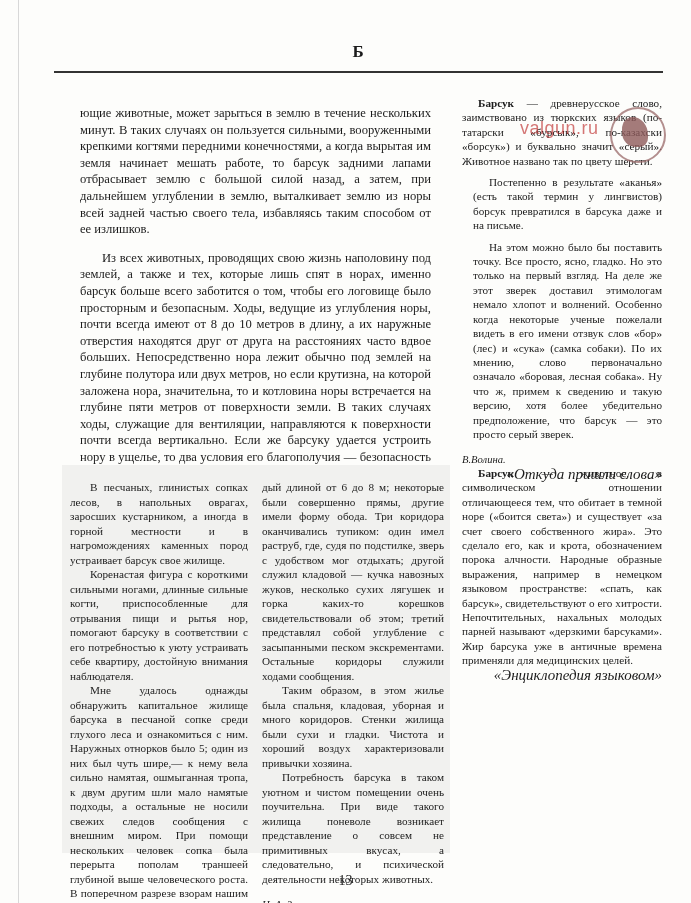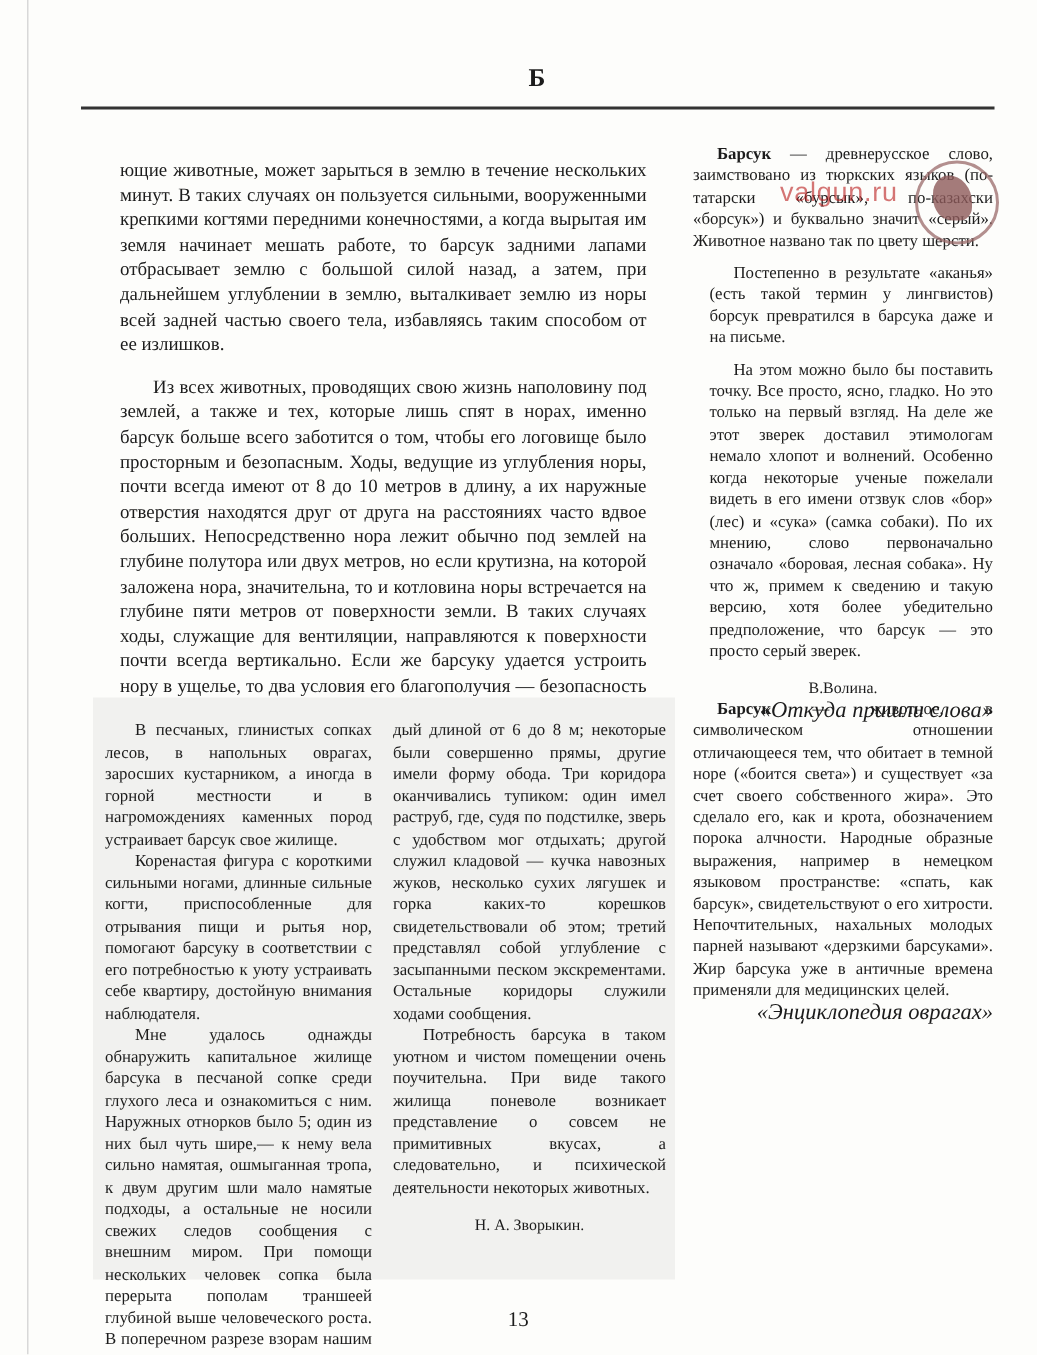--- a/index.html
+++ b/index.html
@@ -15,21 +15,21 @@
   .main { position:absolute; left:68px; top:93px; width:375px; font-size:12.6px; line-height:16.6px; text-align:justify; }
   .main p { margin:12px; text-indent:0; }
   .main p.indent { text-indent:22px; }
 
   .box { position:absolute; left:62px; top:465px; width:388px; height:388px; background:#f1f1ef; }
   .col { position:absolute; font-size:11.2px; line-height:14.5px; text-align:justify; }
   .col p { margin:0; }
   .col p.indent { text-indent:20px; }
   .colA { left:70px; top:480px; width:178px; }
   .colB { left:262px; top:480px; width:182px; }
-  .sig { text-align:center; font-size:10.6px; line-height:14px; margin-top:12px !important; }
+  .sig { text-align:left; font-style:italic; font-size:10.6px; line-height:14px; margin-top:12px !important; }
   .sig2 { text-align:right; font-style:italic; font-size:15px; line-height:14px; }
 
   .side { position:absolute; left:462px; width:200px; font-size:11.2px; line-height:14.4px; text-align:justify; }
   .side p { margin:0; }
   .side p.indent { text-indent:16px; }
   .side p.gap { margin-top:7px;margin-left:11px; }
   .side1 { top:96px; }
   .side2 { top:466px; }
   .side b { font-weight:bold; }
 
@@ -53,35 +53,36 @@
 </div>
 
 <div class="box"></div>
 <div class="col colA">
   <p class="indent">В песчаных, глинистых сопках лесов, в напольных оврагах, заросших кустарником, а иногда в горной местности и в нагромождениях каменных пород устраивает барсук свое жилище.</p>
   <p class="indent">Коренастая фигура с короткими сильными ногами, длинные сильные когти, приспособленные для отрывания пищи и рытья нор, помогают барсуку в соответствии с его потребностью к уюту устраивать себе квартиру, достойную внимания наблюдателя.</p>
   <p class="indent">Мне удалось однажды обнаружить капитальное жилище барсука в песчаной сопке среди глухого леса и ознакомиться с ним. Наружных отнорков было 5; один из них был чуть шире,— к нему вела сильно намятая, ошмыганная тропа, к двум другим шли мало намятые подходы, а остальные не носили свежих следов сообщения с внешним миром. При помощи нескольких человек сопка была перерыта пополам траншеей глубиной выше человеческого роста. В поперечном разрезе взорам нашим представилось три этажа ходов, каж-</p>
 </div>
 <div class="col colB">
   <p>дый длиной от 6 до 8 м; некоторые были совершенно прямы, другие имели форму обода. Три коридора оканчивались тупиком: один имел раструб, где, судя по подстилке, зверь с удобством мог отдыхать; другой служил кладовой — кучка навозных жуков, несколько сухих лягушек и горка каких-то корешков свидетельствовали об этом; третий представлял собой углубление с засыпанными песком экскрементами. Остальные коридоры служили ходами сообщения.</p>
+  <p class="indent">Таким образом, в этом жилье была спальня, кладовая, уборная и много коридоров. Стенки жилища были сухи и гладки. Чистота и хороший воздух характеризовали привычки хозяина.</p>
   <p class="indent">Потребность барсука в таком уютном и чистом помещении очень поучительна. При виде такого жилища поневоле возникает представление о совсем не примитивных вкусах, а следовательно, и психической деятельности некоторых животных.</p>
   <p class="sig">Н. А. Зворыкин.</p>
 
 </div>
 
 <div class="side side1">
   <p class="indent"><b>Барсук</b><span> — древнерусское слово, заимствовано из тюркских языков (по-татарски «бурсык», по-казахски «борсук») и буквально значит «серый». Животное названо так по цвету шерсти.</span></p>
   <p class="indent gap">Постепенно в результате «аканья» (есть такой термин у лингвистов) борсук превратился в барсука даже и на письме.</p>
   <p class="indent gap">На этом можно было бы поставить точку. Все просто, ясно, гладко. Но это только на первый взгляд. На деле же этот зверек доставил этимологам немало хлопот и волнений. Особенно когда некоторые ученые пожелали видеть в его имени отзвук слов «бор» (лес) и «сука» (самка собаки). По их мнению, слово первоначально означало «боровая, лесная собака». Ну что ж, примем к сведению и такую версию, хотя более убедительно предположение, что барсук — это просто серый зверек.</p>
   <p class="sig">В.Волина.</p>
   <p class="sig2">«Откуда пришли слова»</p>
 </div>
 
 <div class="side side2">
   <p class="indent"><b>Барсук</b><span> — животное, в символическом отношении отличающееся тем, что обитает в темной норе («боится света») и существует «за счет своего собственного жира». Это сделало его, как и крота, обозначением порока алчности. Народные образные выражения, например в немецком языковом пространстве: «спать, как барсук», свидетельствуют о его хитрости. Непочтительных, нахальных молодых парней называют «дерзкими барсуками». Жир барсука уже в античные времена применяли для медицинских целей.</span></p>
-  <p class="sig2">«Энциклопедия оврагах»</p>
+  <p class="sig2">«Энциклопедия языковом»</p>
 </div>
 
 <div class="watermark-text">valgun.ru</div>
 <div class="watermark"></div>
 <div class="watermark-bird"></div>
 
 <div class="page-number">13</div>
 
 </body></html>

